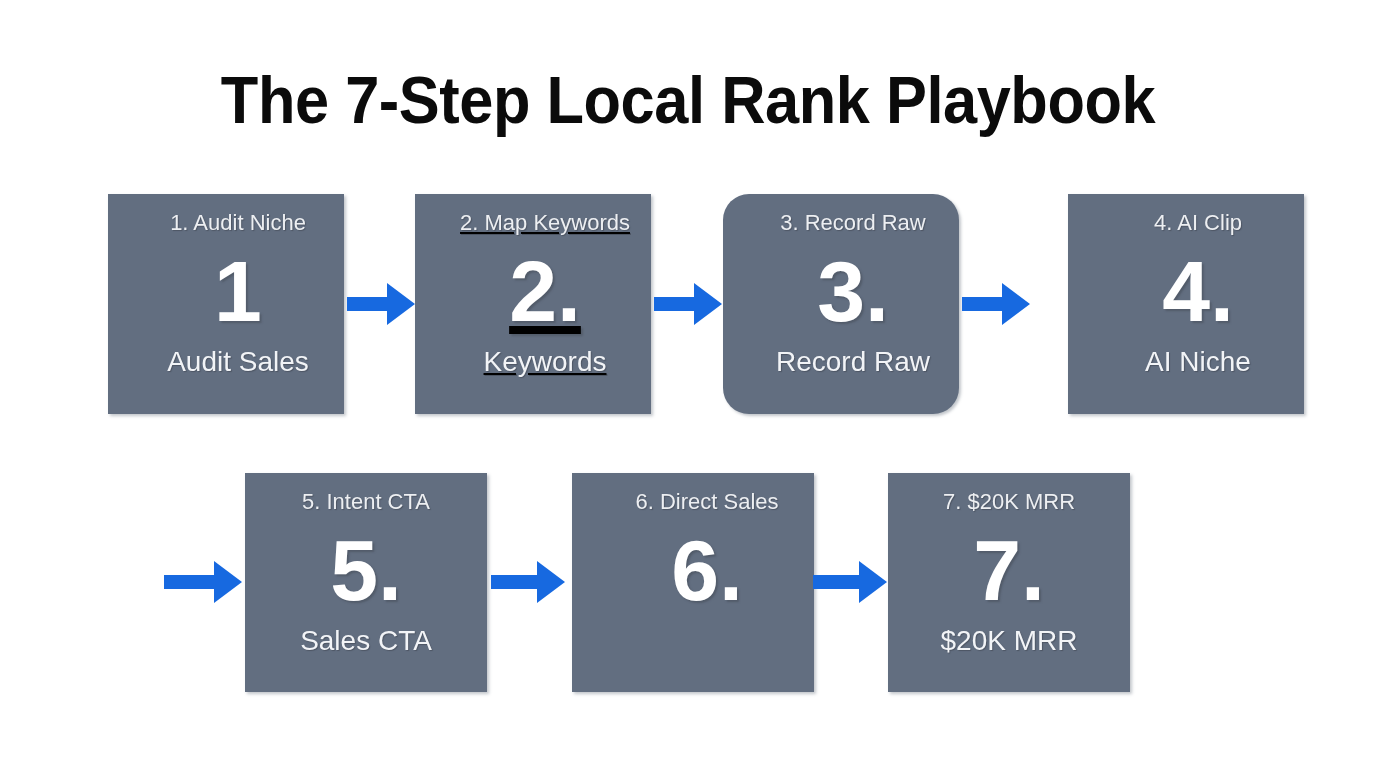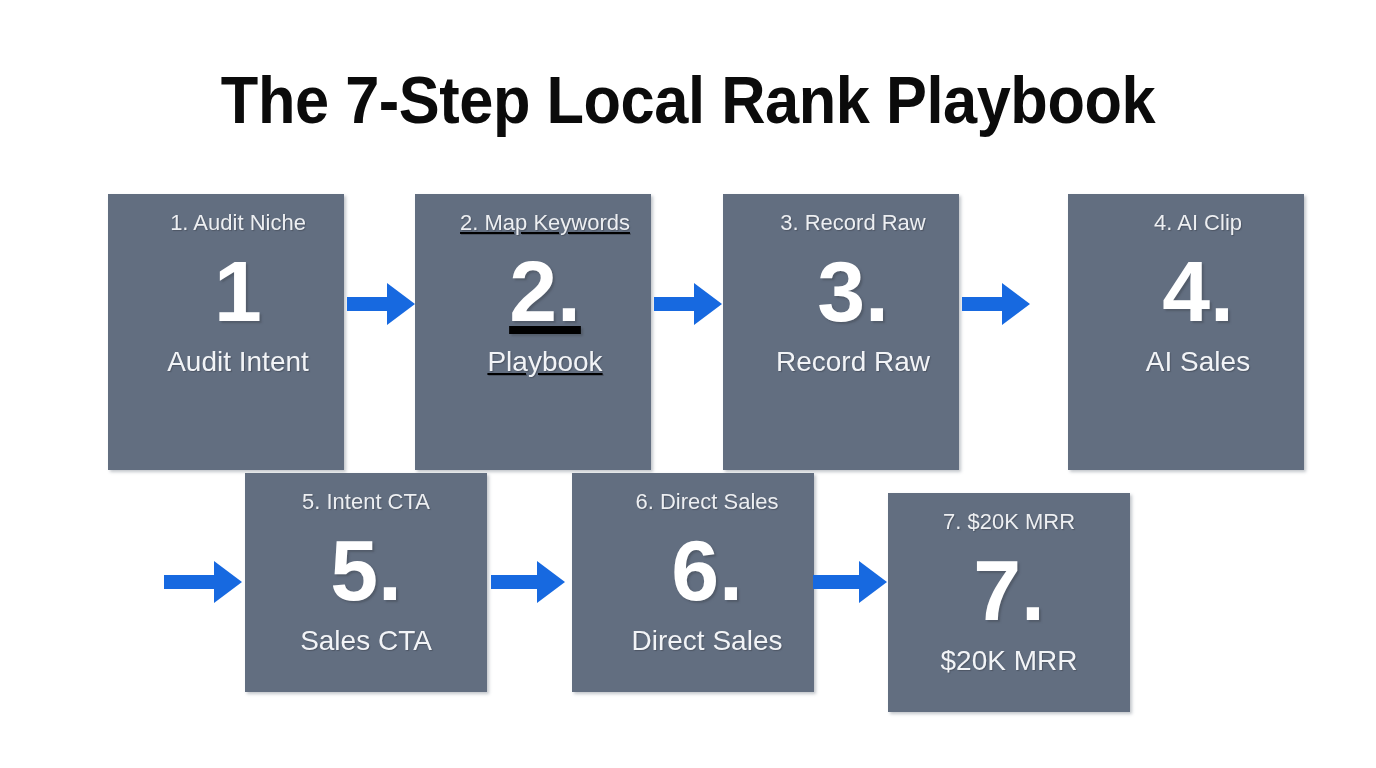--- a/index.html
+++ b/index.html
@@ -75,38 +75,38 @@
     font-size: 28px;
     line-height: 32px;
     color: #F2F4F7;
     font-weight: normal;
     text-align: center;
     white-space: nowrap;
     text-shadow: 1px 1px 1px rgba(60,66,76,0.55);
   }
 
   
-  .row1 { top: 194px; width: 236px; height: 276px; padding-left: 24px; }
+  .row1 { top: 194px; width: 236px; height: 220px; padding-left: 24px; }
   .row1 .step-top-label   { margin-top: 16px; }
   .row1 .step-number      { margin-top: 12px; }
   .row1 .step-bottom-label{ margin-top: 12px; }
 
   
   .row2 { top: 473px; width: 242px; height: 219px; }
   .row2 .step-top-label   { margin-top: 16px; }
   .row2 .step-number      { margin-top: 12px; }
   .row2 .step-bottom-label{ margin-top: 12px; }
 
   .box1 { left: 108px; }
   .box2 { left: 415px; text-decoration: underline; }
-  .box3 { left: 723px; }
+  .box3 { left: 723px; border-radius: 26px; }
   .box4 { left: 1068px; }
   .box5 { left: 245px; }
   .box6 { left: 572px; padding-left: 28px; }
-  .box7 { left: 888px; margin-top: 20px; }
+  .box7 { left: 888px; }
 
   
   .arrow {
     position: absolute;
     height: 56px;
     display: block;
   }
   .arrow svg { display: block; width: 100%; height: 100%; }
 
   .a1 { left: 347px; top: 276px; width: 70px; }
@@ -119,33 +119,33 @@
 </head>
 <body>
 
 <div class="canvas">
 
   <div class="title">The 7-Step Local Rank Playbook</div>
 
   <div class="step-box row1 box1">
     <div class="step-top-label">1. Audit Niche</div>
     <div class="step-number">1</div>
-    <div class="step-bottom-label">Audit Intent</div>
+    <div class="step-bottom-label">Audit Sales</div>
   </div>
 
   <div class="arrow a1">
     <svg viewBox="0 0 70 56" preserveAspectRatio="none">
       <path d="M0 21 L40 21 L40 7 L68 28 L40 49 L40 35 L0 35 Z" fill="#1769E0"></path>
     </svg>
   </div>
 
   <div class="step-box row1 box2">
     <div class="step-top-label">2. Map Keywords</div>
     <div class="step-number">2.</div>
-    <div class="step-bottom-label">Playbook</div>
+    <div class="step-bottom-label">Keywords</div>
   </div>
 
   <div class="arrow a2">
     <svg viewBox="0 0 70 56" preserveAspectRatio="none">
       <path d="M0 21 L40 21 L40 7 L68 28 L40 49 L40 35 L0 35 Z" fill="#1769E0"></path>
     </svg>
   </div>
 
   <div class="step-box row1 box3">
     <div class="step-top-label">3. Record Raw</div>
@@ -155,21 +155,21 @@
 
   <div class="arrow a3">
     <svg viewBox="0 0 70 56" preserveAspectRatio="none">
       <path d="M0 21 L40 21 L40 7 L68 28 L40 49 L40 35 L0 35 Z" fill="#1769E0"></path>
     </svg>
   </div>
 
   <div class="step-box row1 box4">
     <div class="step-top-label">4. AI Clip</div>
     <div class="step-number">4.</div>
-    <div class="step-bottom-label">AI Sales</div>
+    <div class="step-bottom-label">AI Niche</div>
   </div>
 
   <div class="arrow a4">
     <svg viewBox="0 0 80 56" preserveAspectRatio="none">
       <path d="M0 21 L50 21 L50 7 L78 28 L50 49 L50 35 L0 35 Z" fill="#1769E0"></path>
     </svg>
   </div>
 
   <div class="step-box row2 box5">
     <div class="step-top-label">5. Intent CTA</div>
@@ -179,21 +179,20 @@
 
   <div class="arrow a5">
     <svg viewBox="0 0 76 56" preserveAspectRatio="none">
       <path d="M0 21 L46 21 L46 7 L74 28 L46 49 L46 35 L0 35 Z" fill="#1769E0"></path>
     </svg>
   </div>
 
   <div class="step-box row2 box6">
     <div class="step-top-label">6. Direct Sales</div>
     <div class="step-number">6.</div>
-    <div class="step-bottom-label">Direct Sales</div>
   </div>
 
   <div class="arrow a6">
     <svg viewBox="0 0 76 56" preserveAspectRatio="none">
       <path d="M0 21 L46 21 L46 7 L74 28 L46 49 L46 35 L0 35 Z" fill="#1769E0"></path>
     </svg>
   </div>
 
   <div class="step-box row2 box7">
     <div class="step-top-label">7. $20K MRR</div>

